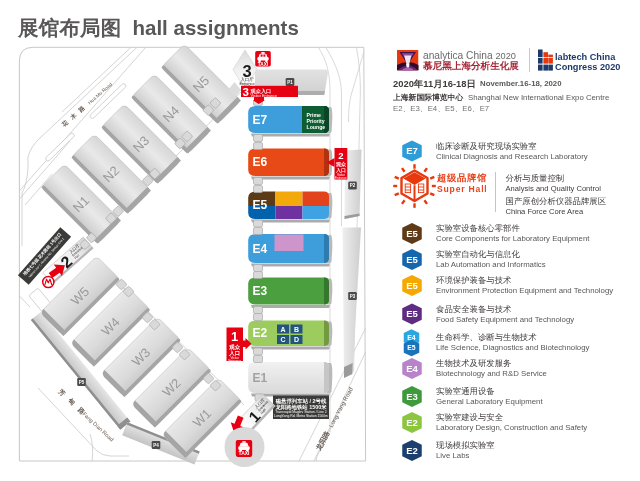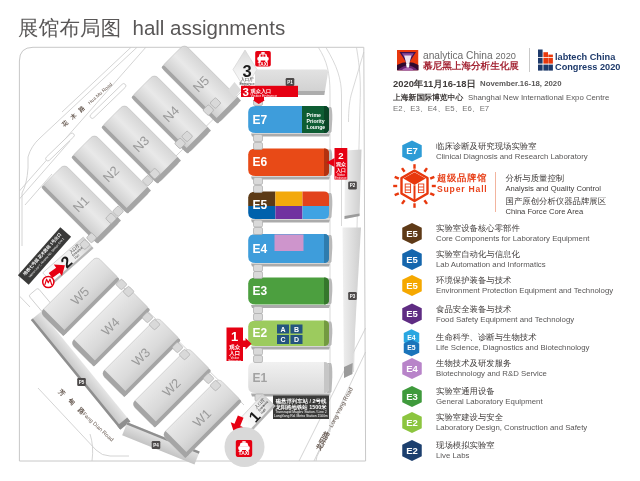--- a/index.html
+++ b/index.html
@@ -1,18 +1,18 @@
 <!DOCTYPE html>
 <html><head>
 <meta charset="utf-8">
 <style>
 html,body{margin:0;padding:0;width:640px;height:481px;background:#fff;overflow:hidden;}
 body{font-family:"Liberation Sans",sans-serif;}
 #page{position:relative;width:640px;height:481px;}
-#title{position:absolute;left:18px;top:14px;font-size:20.5px;font-weight:normal;color:#595757;letter-spacing:0.2px;}
+#title{position:absolute;left:18px;top:14px;font-size:20.5px;font-weight:bold;color:#595757;letter-spacing:0.2px;}
 #title span{margin-left:11px;letter-spacing:0px;}
 </style>
 </head>
 <body>
 <div id="page">
 
 <div id="title">展馆布局图<span>hall assignments</span></div>
 <svg width="640" height="481" viewBox="0 0 640 481" style="position:absolute;left:0;top:0" xmlns="http://www.w3.org/2000/svg" font-family="Liberation Sans, sans-serif">
 <defs>
 <linearGradient id="gHallN" x1="0%" y1="0%" x2="100%" y2="0%">

